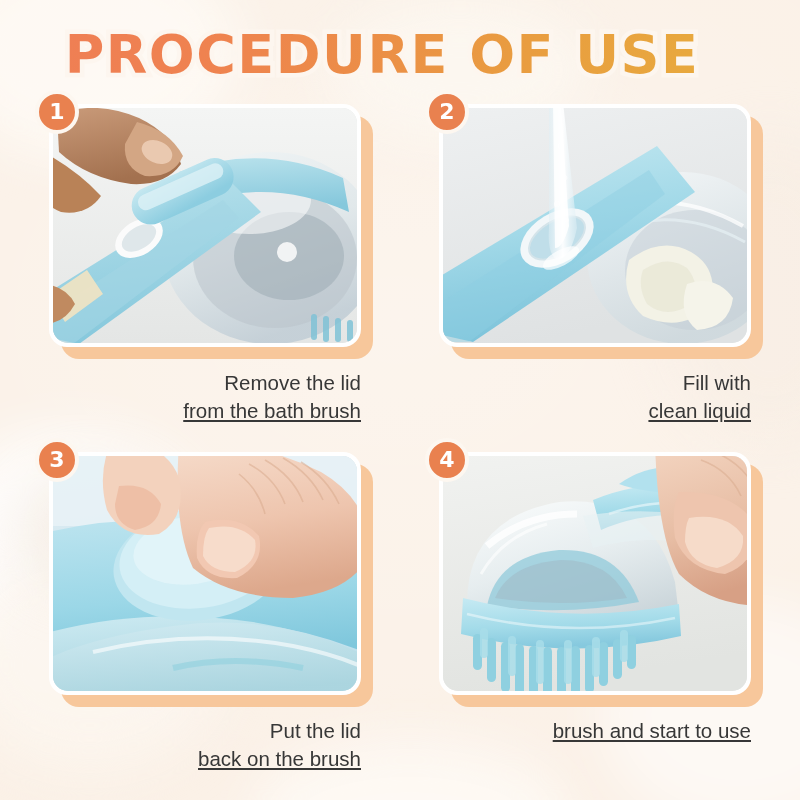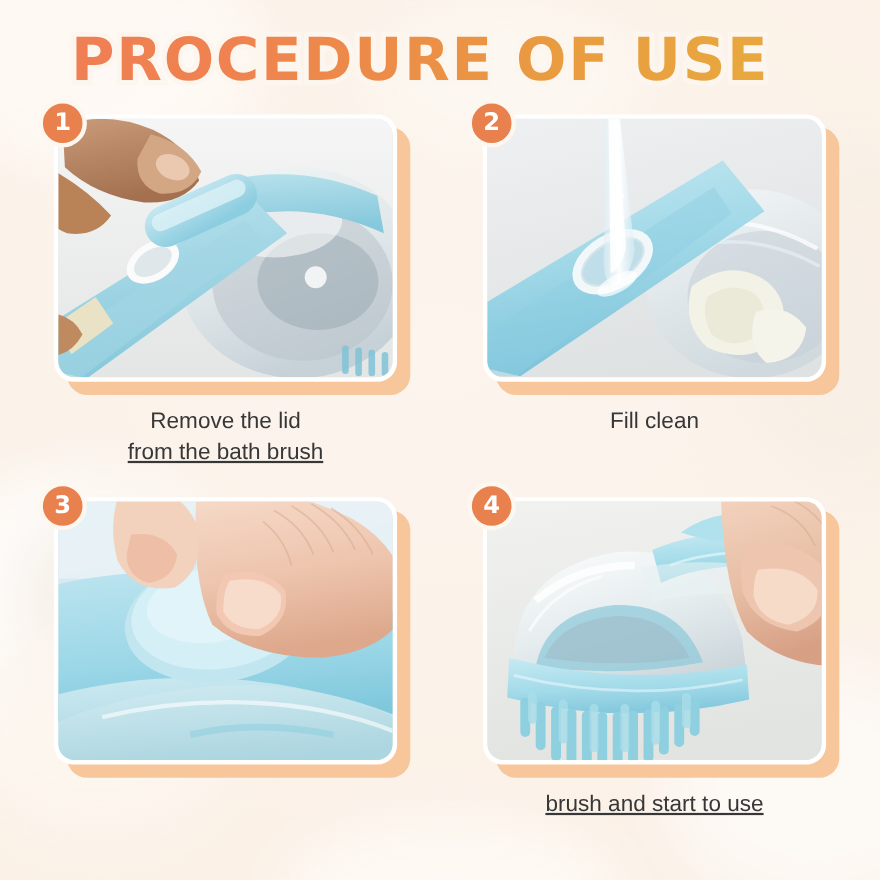--- a/index.html
+++ b/index.html
@@ -69,21 +69,21 @@
   .badge{
     position:absolute;left:-14px;top:-14px;width:44px;height:44px;border-radius:50%;
     background:#e9814f;border:4px solid #fdf7f0;box-sizing:border-box;
     color:#fff;font-size:22px;font-weight:bold;
     display:flex;align-items:center;justify-content:center;
     font-family:"DejaVu Sans","Liberation Sans",sans-serif;
     z-index:6;line-height:1;
   }
 
   .caption{
-    margin-top:22px;text-align:center;
+    margin-top:22px;text-align:right;
     font-size:20.5px;color:#373737;line-height:1.35;
     font-family:"Liberation Sans","DejaVu Sans",sans-serif;
   }
   .caption .l2{display:block;text-decoration:underline;}
 </style>
 </head>
 <body>
 
 <div class="bg-texture">
   <div class="blob b7"></div>
@@ -235,21 +235,22 @@
                   <circle cx="124" cy="112" r="2"></circle>
               </g>
 
               <ellipse cx="118" cy="150" rx="20" ry="8" transform="rotate(-28 118 150)" fill="#ffffff" opacity=".7"></ellipse>
             </svg>
           </div>
         </div>
         <div class="badge">2</div>
       </div>
       <div class="caption">
-        <span>Fill clean</span>
+        <span>Fill with</span>
+        <span class="l2">clean liquid</span>
       </div>
     </div>
 
   </div>
 
   <div class="row">
 
     <div class="step">
       <div class="photo-shell">
         <div class="photo-card">
@@ -302,20 +303,24 @@
 
               <path d="M152 66 Q186 58 206 80 Q212 108 184 122 Q154 124 144 102 Q142 78 152 66 Z" fill="#f2c8b2"></path>
               <path d="M156 72 Q186 66 202 84 Q206 106 182 116 Q158 116 150 100 Q150 80 156 72 Z" fill="#f7dccb"></path>
 
               <path d="M58 -14 Q112 -16 126 22 Q134 62 106 78 Q70 84 54 54 Q44 18 58 -14 Z" fill="#f3d2bd"></path>
               <path d="M66 30 Q96 26 108 48 Q106 70 82 74 Q62 68 62 48 Z" fill="#eebfa6"></path>
             </svg>
           </div>
         </div>
         <div class="badge">3</div>
+      </div>
+      <div class="caption">
+        <span>Put the lid</span>
+        <span class="l2">back on the brush</span>
       </div>
     </div>
 
     <div class="step">
       <div class="photo-shell">
         <div class="photo-card">
           <div class="photo">
             <svg viewBox="0 0 304 235" preserveAspectRatio="xMidYMid slice">
               <defs>
                 <linearGradient id="p4bg" x1="0" y1="0" x2="0.2" y2="1">

